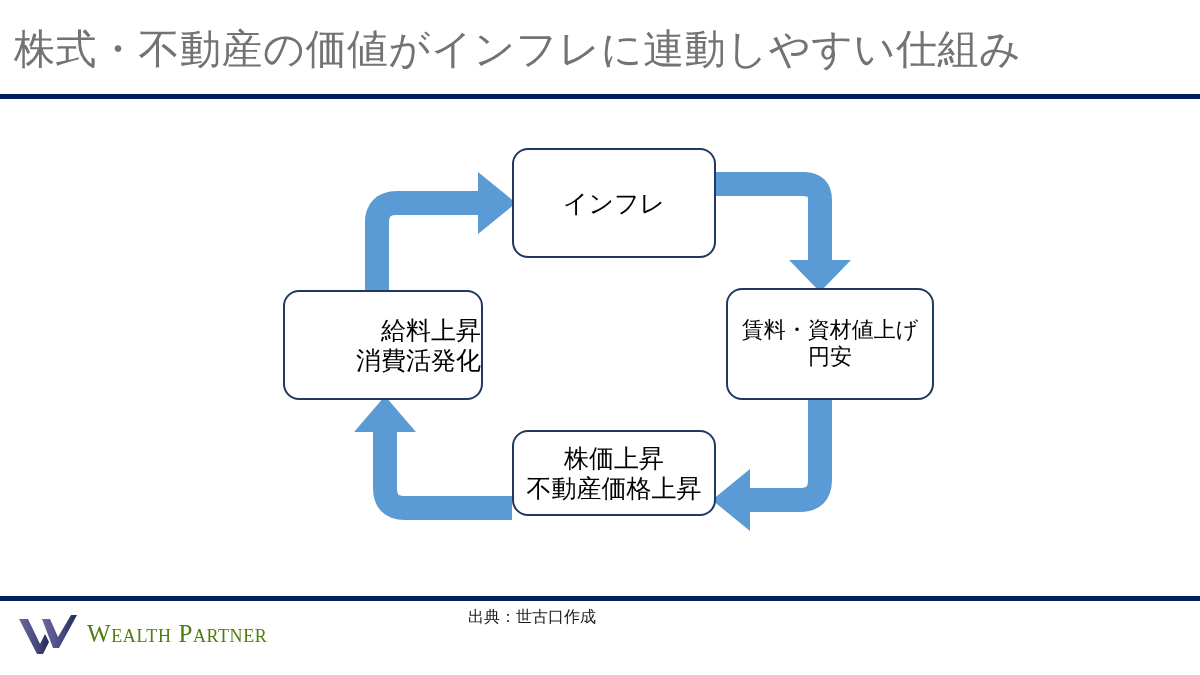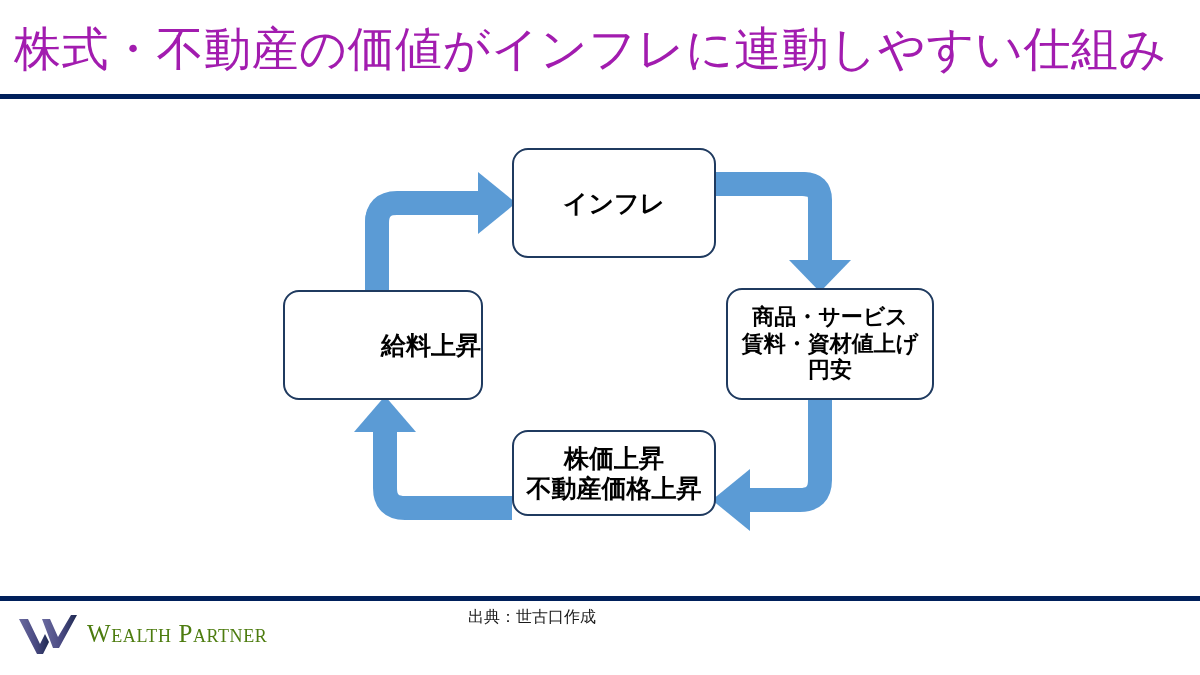--- a/index.html
+++ b/index.html
@@ -19,24 +19,24 @@
 
   
   #slide-title {
     position: absolute;
     left: 14px;
     top: 14px;
     width: 1175px;
     height: 70px;
     display: flex;
     align-items: center;
-    font-size: 47px;
+    font-size: 41px;
     font-weight: 400;
     letter-spacing: 0.5px;
-    color: #a21caf;
+    color: #737373;
     white-space: nowrap;
     font-family: Liberation Mono, monospace;
   }
   #header-rule {
     position: absolute;
     left: 0;
     top: 94px;
     width: 1200px;
     height: 5px;
     background: #00205b;
@@ -63,21 +63,21 @@
     position: absolute;
     box-sizing: border-box;
     background: #ffffff;
     border: 2.2px solid #1f3a5f;
     border-radius: 16px;
     display: flex;
     flex-direction: column;
     align-items: center;
     justify-content: center;
     text-align: center;
-    font-weight: bold;
+    font-weight: normal;
     color: #000000;
     z-index: 5;
   }
   .node-line {
     display: block;
     line-height: 1.22;
     white-space: nowrap;
   }
 
   #node-inflation {
@@ -228,32 +228,32 @@
       <polygon points="750,369 750,431 712,400"></polygon>
       <polygon points="354,332 416,332 385,296"></polygon>
     </g>
   </svg>
 
   <div class="node-box" id="node-inflation">
     <span class="node-line">インフレ</span>
   </div>
 
   <div class="node-box" id="node-prices">
-    <span class="node-line">商品・サービス</span>
     <span class="node-line">賃料・資材値上げ</span>
     <span class="node-line">円安</span>
   </div>
 
   <div class="node-box" id="node-assets">
     <span class="node-line">株価上昇</span>
     <span class="node-line">不動産価格上昇</span>
   </div>
 
   <div class="node-box" id="node-wages">
     <span class="node-line">給料上昇</span>
+    <span class="node-line">消費活発化</span>
   </div>
 </div>
 
 <div id="footer-rule"></div>
 <div id="source-note">出典：世古口作成</div>
 
 <div id="brand-logo">
   <svg id="logo-mark" viewBox="0 0 60 42">
     <defs>
       <linearGradient id="wGrad" x1="0" y1="0" x2="1" y2="0">

